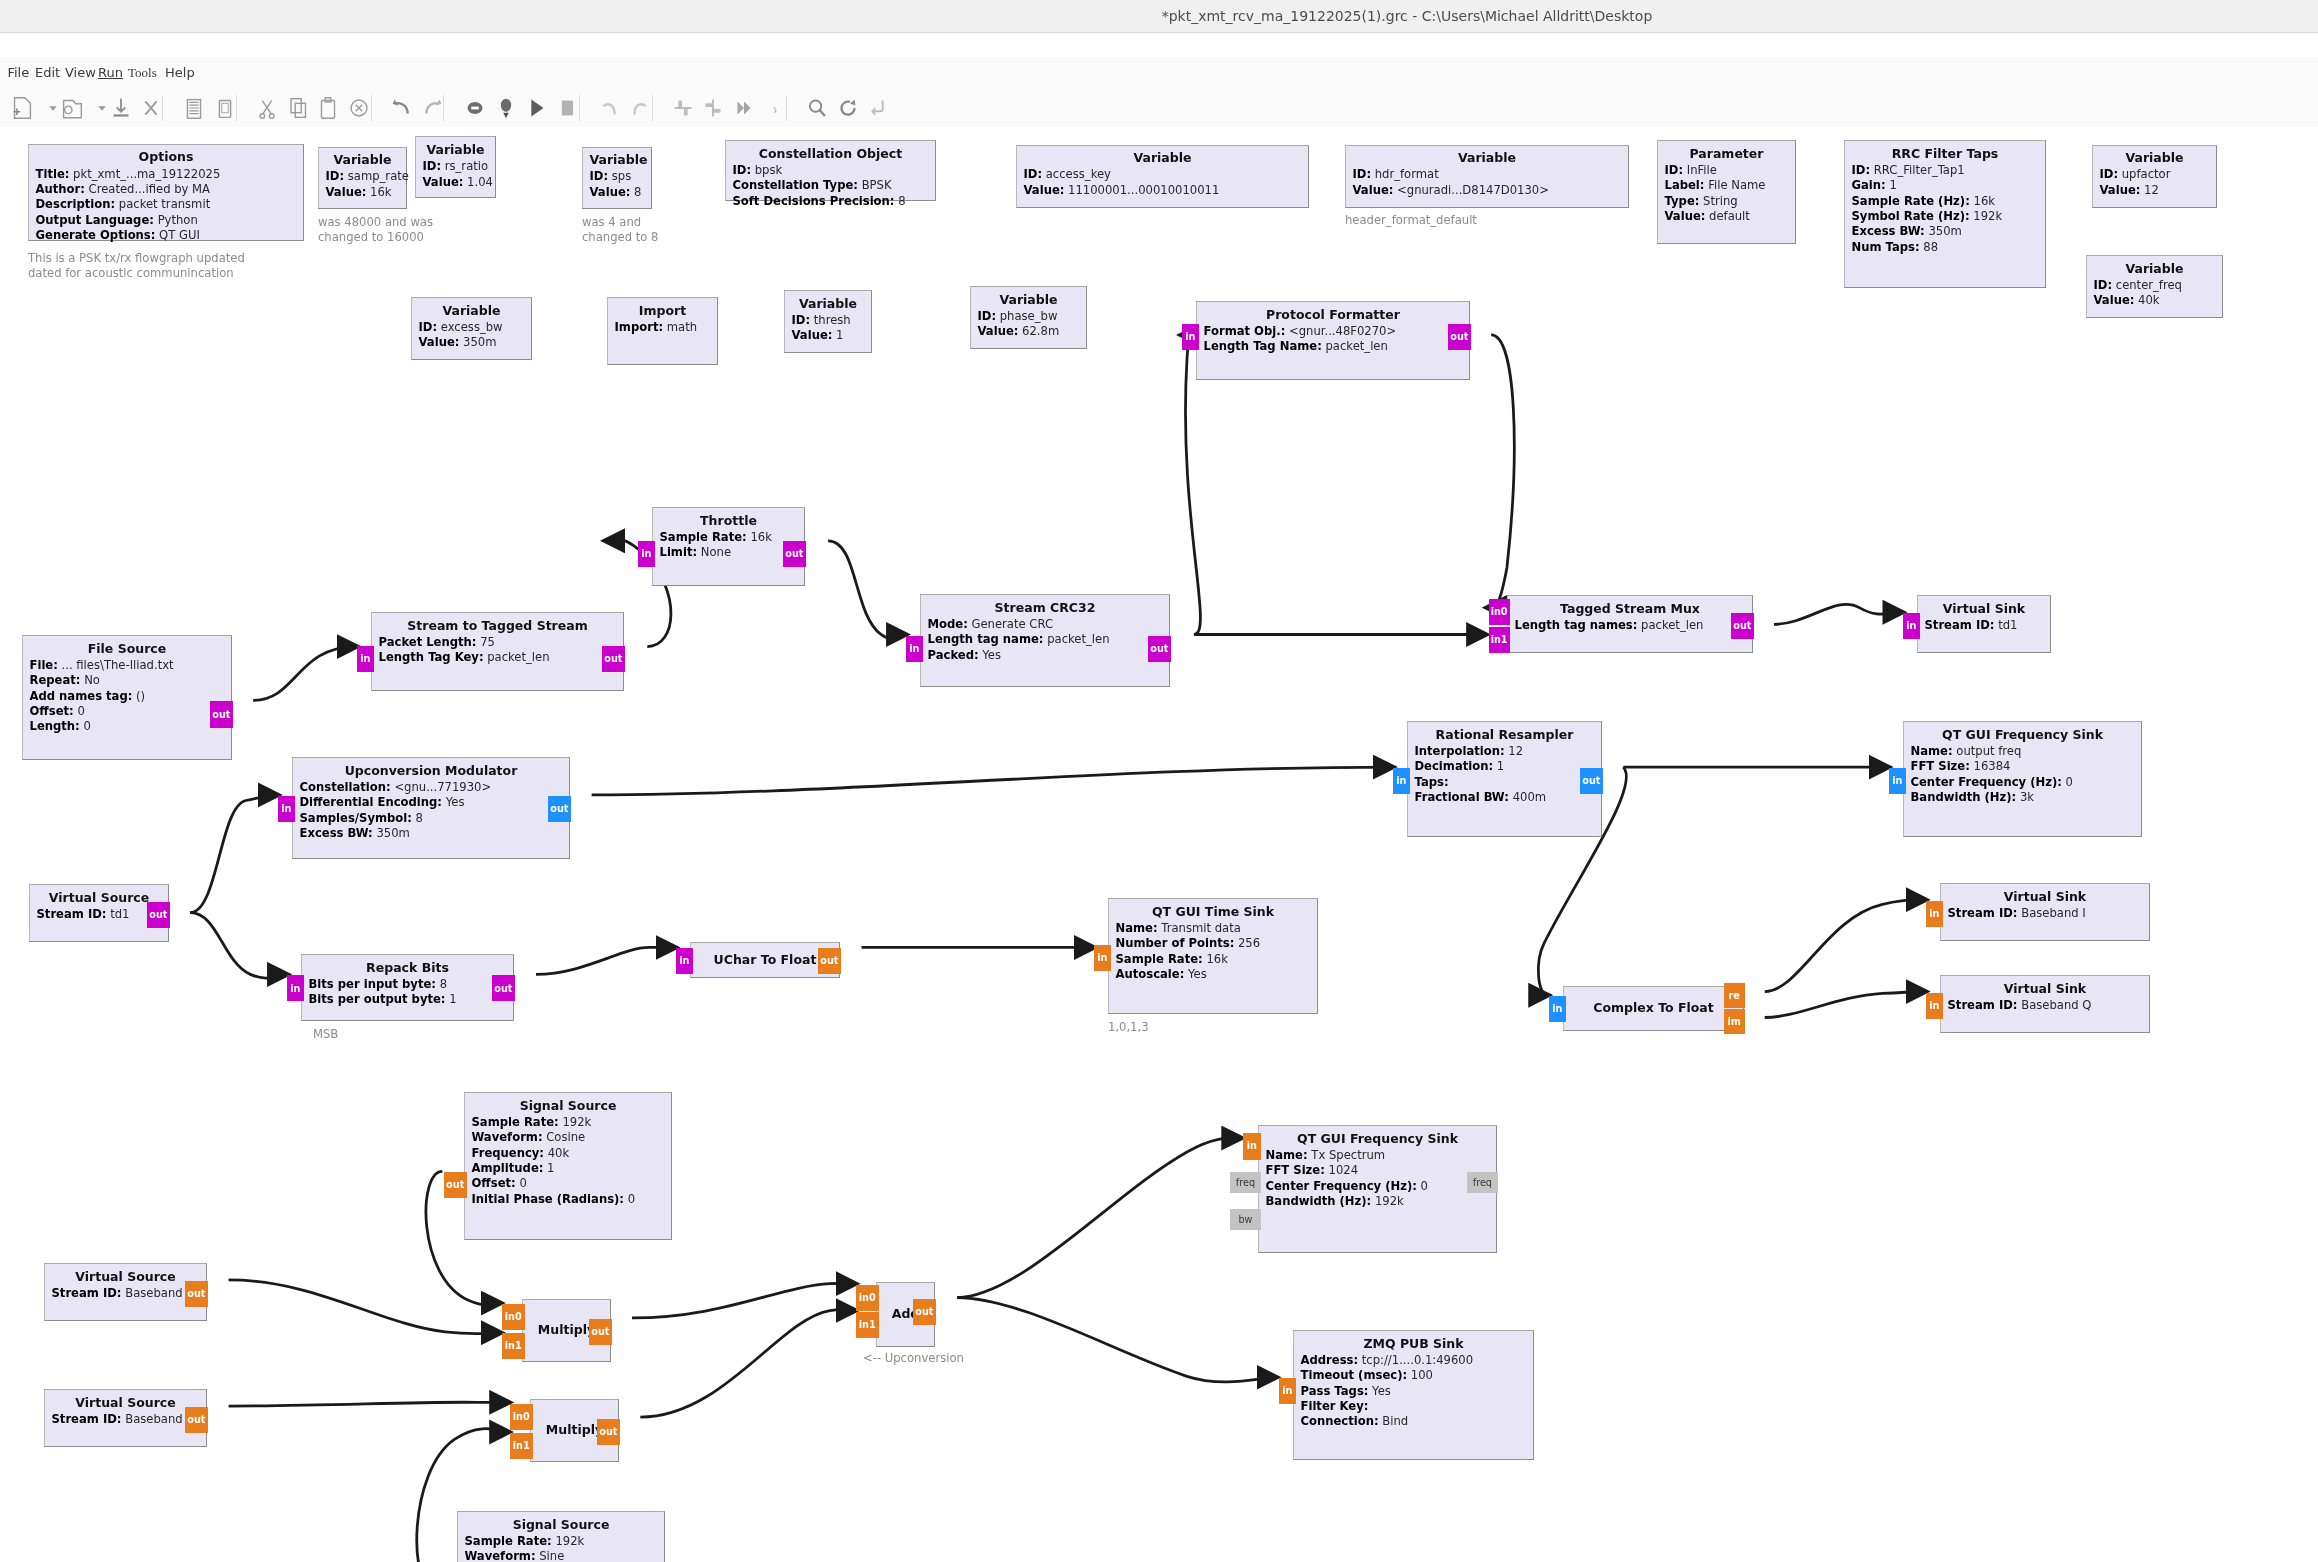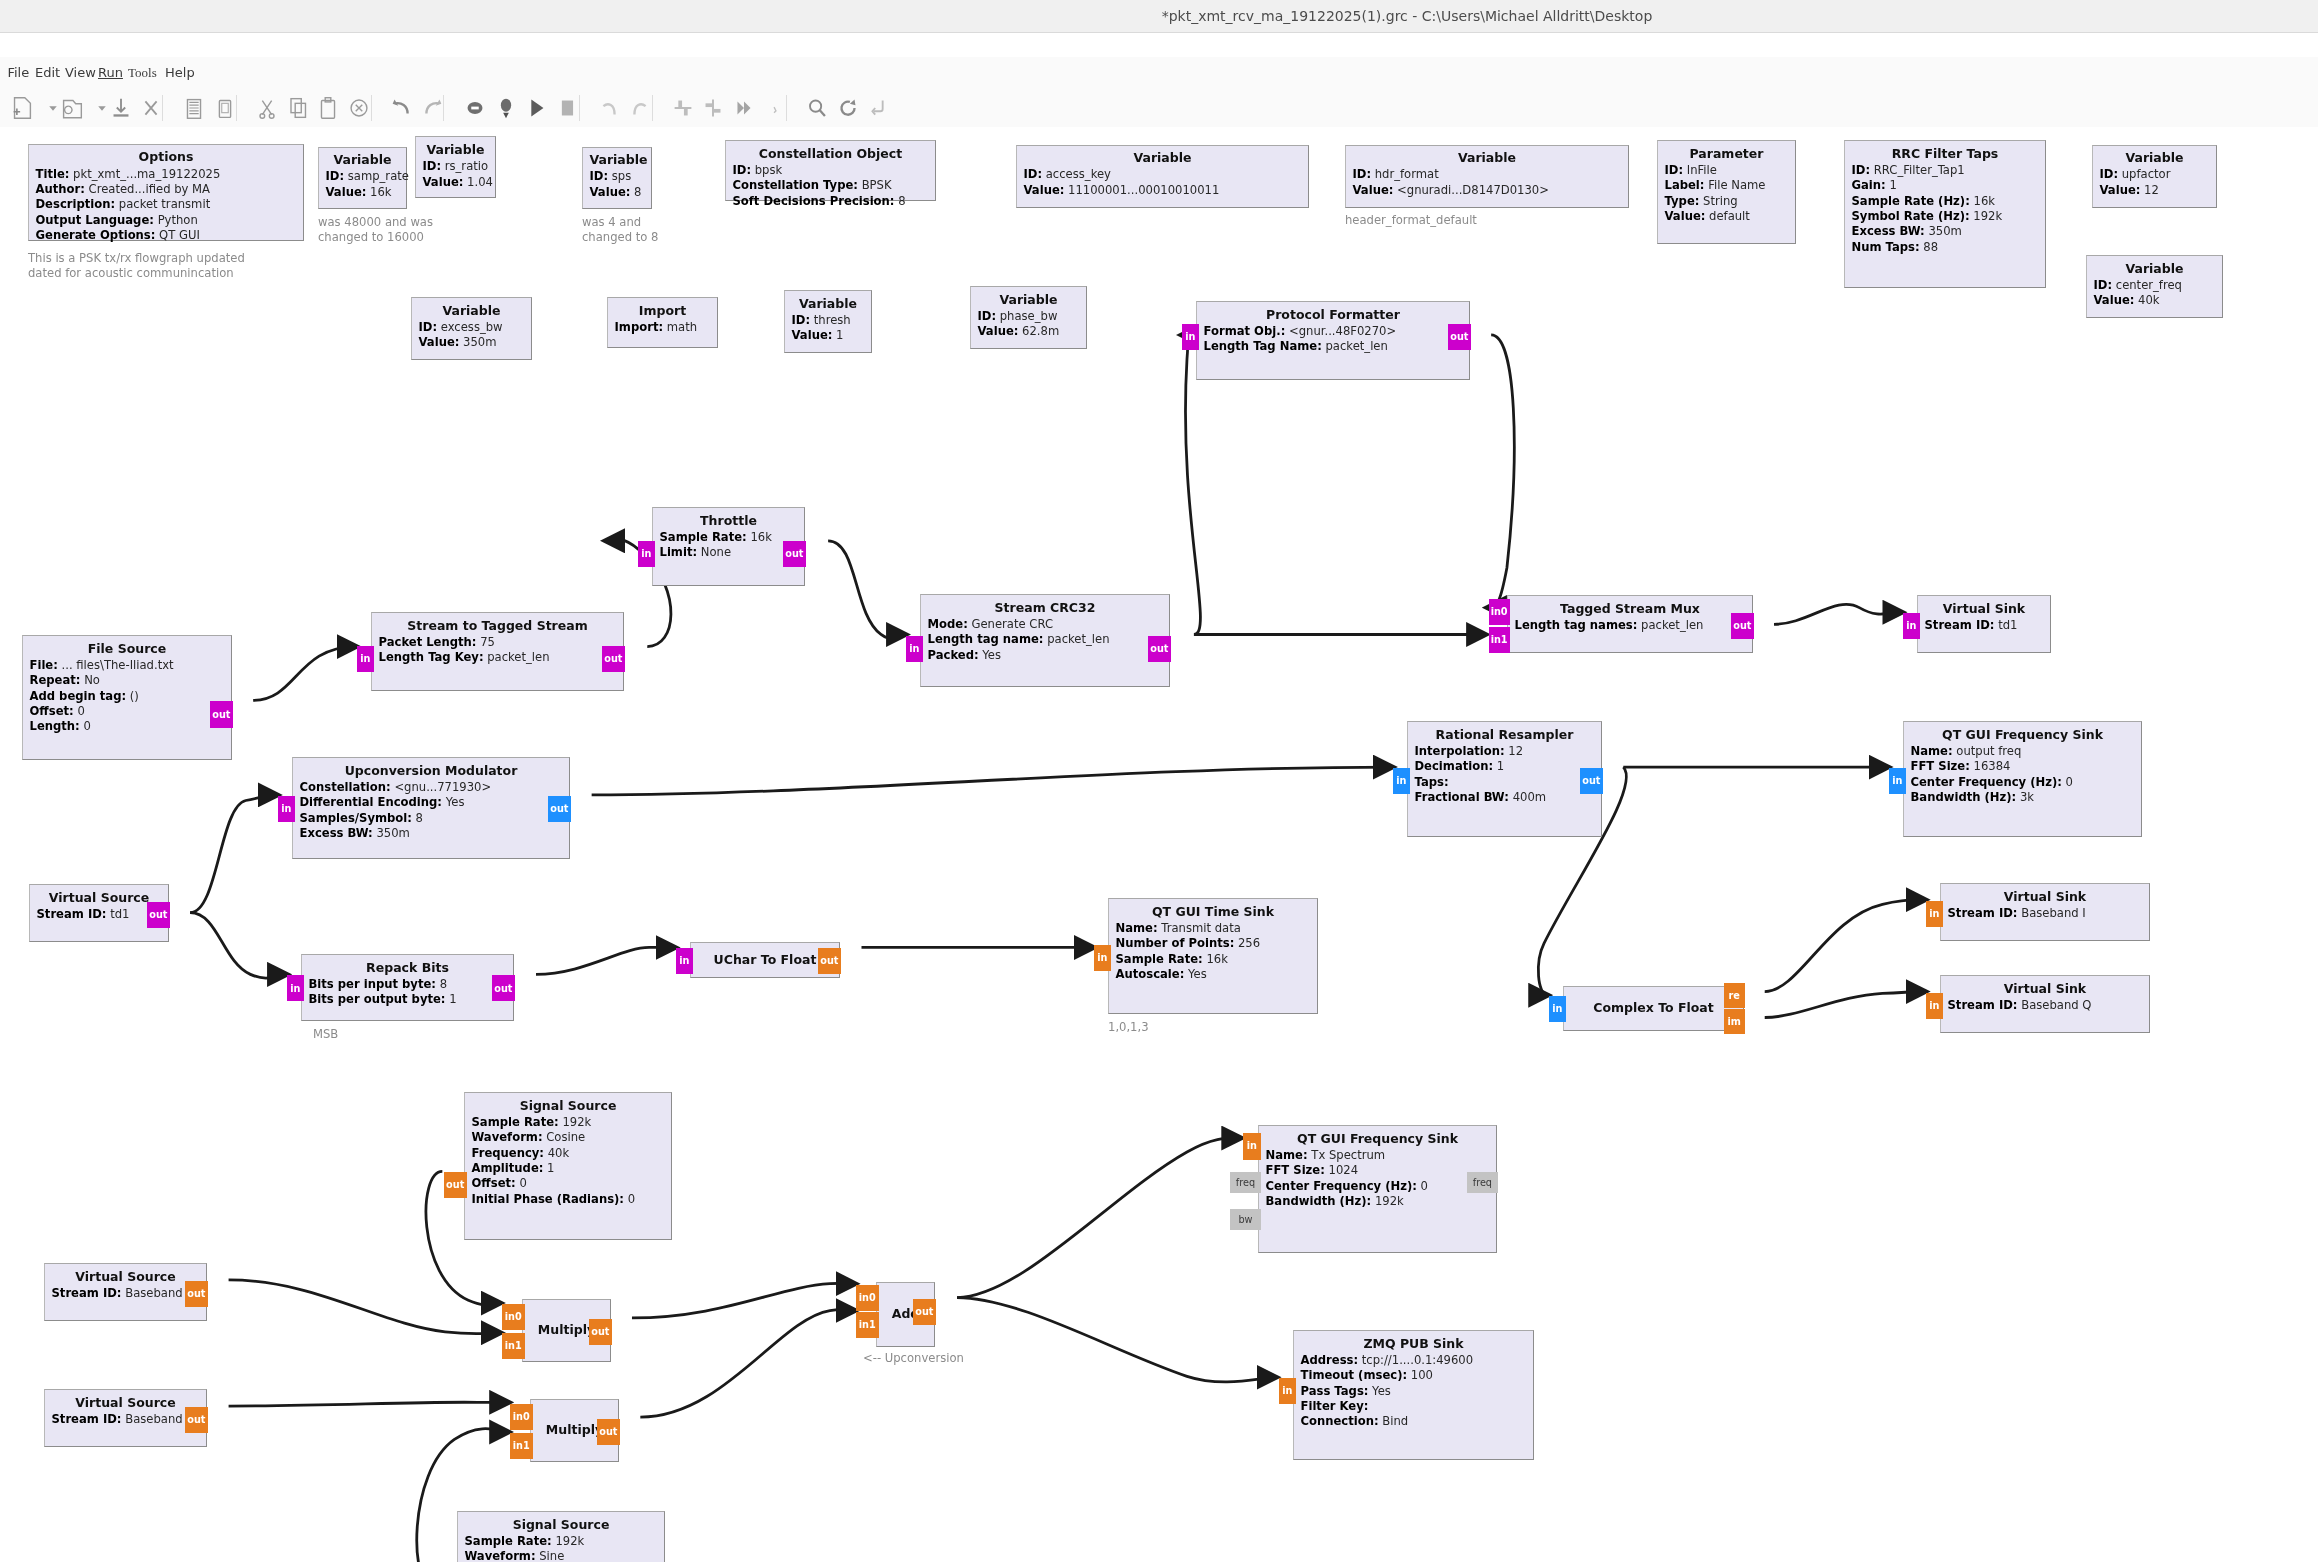--- a/index.html
+++ b/index.html
@@ -326,21 +326,21 @@
     <div class="blk" style="left: 2086px; top: 128px; width: 137px; height: 63px;">
       <div class="bt">Variable</div>
       <div class="bp"><b>ID:</b> <span>center_freq</span></div>
       <div class="bp"><b>Value:</b> <span>40k</span></div>
     </div>
     <div class="blk" style="left: 411px; top: 170px; width: 121px; height: 63px;">
       <div class="bt">Variable</div>
       <div class="bp"><b>ID:</b> <span>excess_bw</span></div>
       <div class="bp"><b>Value:</b> <span>350m</span></div>
     </div>
-    <div class="blk" style="left: 607px; top: 170px; width: 111px; height: 51px;">
+    <div class="blk" style="left: 607px; top: 170px; width: 111px; height: 68px;">
       <div class="bt">Import</div>
       <div class="bp"><b>Import:</b> <span>math</span></div>
     </div>
     <div class="blk" style="left: 784px; top: 163px; width: 88px; height: 63px;">
       <div class="bt">Variable</div>
       <div class="bp"><b>ID:</b> <span>thresh</span></div>
       <div class="bp"><b>Value:</b> <span>1</span></div>
     </div>
     <div class="blk" style="left: 970px; top: 159px; width: 117px; height: 63px;">
       <div class="bt">Variable</div>
@@ -365,21 +365,21 @@
       <div class="bt">Stream to Tagged Stream</div>
       <div class="bp"><b>Packet Length:</b> <span>75</span></div>
       <div class="bp"><b>Length Tag Key:</b> <span>packet_len</span></div>
       <div class="port p-byte" style="width: 16.7px; height: 26px; left: -15px; top: 33px;">in</div>
       <div class="port p-byte" style="width: 23px; height: 26px; right: -1.9px; top: 33px;">out</div>
     </div>
     <div class="blk" style="left: 22px; top: 508px; width: 210px; height: 125px;">
       <div class="bt">File Source</div>
       <div class="bp"><b>File:</b> <span>... files\The-Iliad.txt</span></div>
       <div class="bp"><b>Repeat:</b> <span>No</span></div>
-      <div class="bp"><b>Add begin tag:</b> <span>()</span></div>
+      <div class="bp"><b>Add names tag:</b> <span>()</span></div>
       <div class="bp"><b>Offset:</b> <span>0</span></div>
       <div class="bp"><b>Length:</b> <span>0</span></div>
       <div class="port p-byte" style="width: 23px; height: 27px; right: -1.9px; top: 65px;">out</div>
     </div>
     <div class="blk" style="left: 920px; top: 467px; width: 250px; height: 93px;">
       <div class="bt">Stream CRC32</div>
       <div class="bp"><b>Mode:</b> <span>Generate CRC</span></div>
       <div class="bp"><b>Length tag name:</b> <span>packet_len</span></div>
       <div class="bp"><b>Packed:</b> <span>Yes</span></div>
       <div class="port p-byte" style="width: 16.7px; height: 26px; left: -15px; top: 41px;">in</div>

